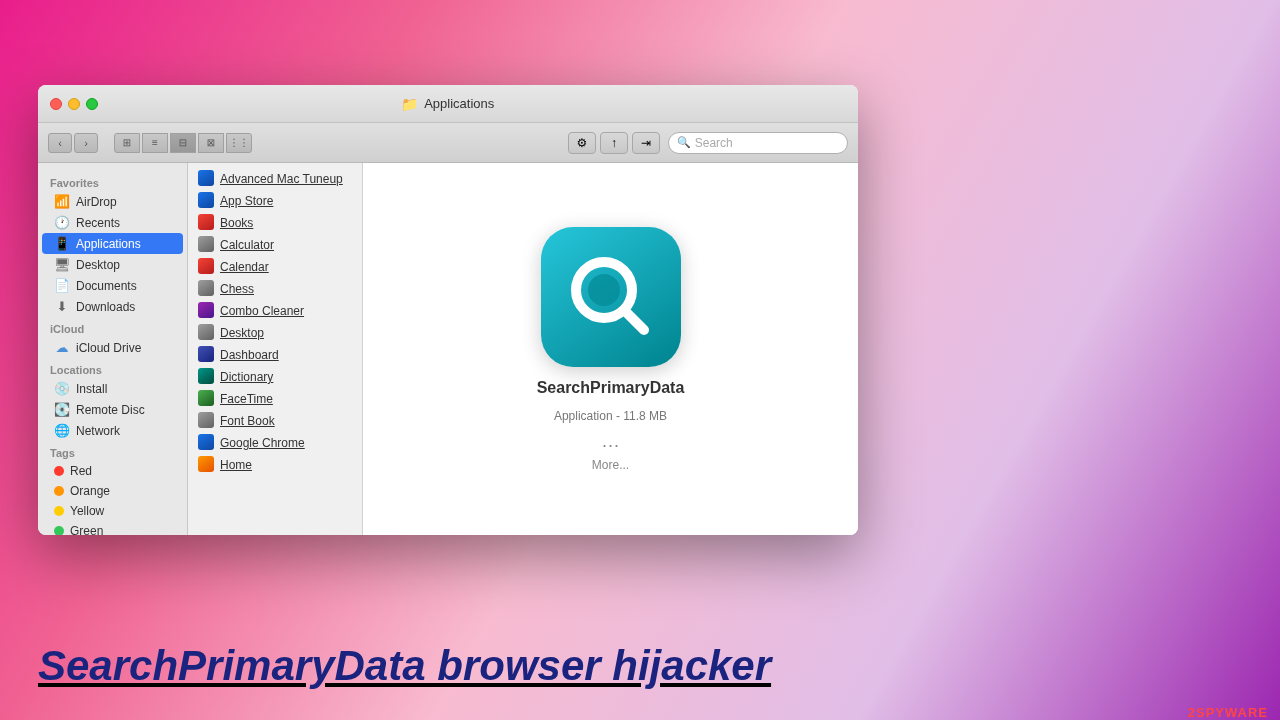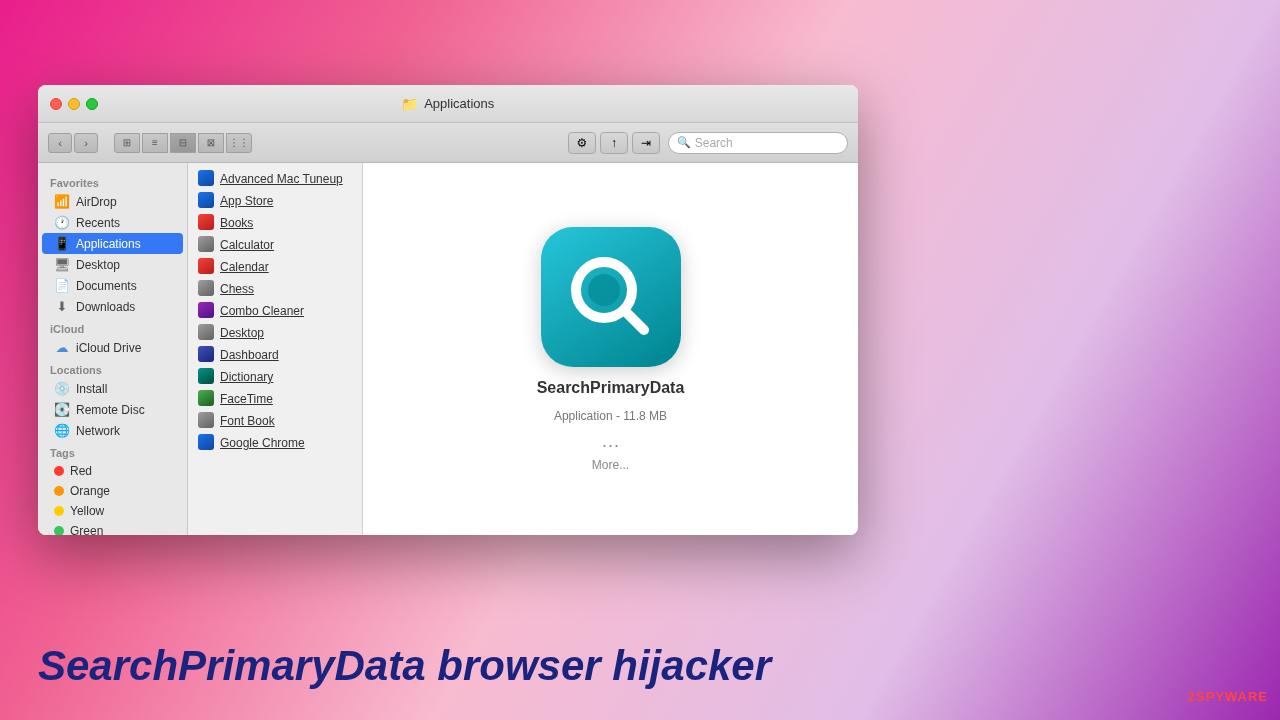--- a/index.html
+++ b/index.html
@@ -302,33 +302,34 @@
       font-size: 12px;
       color: #888;
     }
 
     
     .headline {
       position: absolute;
       bottom: 30px;
       left: 38px;
       z-index: 5;
+      text-decoration: underline;
     }
     .headline-text {
       font-size: 42px;
       font-weight: 800;
       color: #1a237e;
       text-shadow: none;
       font-style: italic;
     }
 
     
     .watermark {
       position: absolute;
-      bottom: 16px;
+      bottom: 0;
       right: 12px;
       z-index: 15;
       font-size: 13px;
       font-weight: 700;
       color: white;
       letter-spacing: 1px;
     }
     .watermark span {
       color: #ff4444;
     }
@@ -505,20 +506,24 @@
         <span>FaceTime</span>
       </div>
       <div class="file-item">
         <div class="file-icon icon-gray"></div>
         <span>Font Book</span>
       </div>
       <div class="file-item">
         <div class="file-icon icon-blue"></div>
         <span>Google Chrome</span>
       </div>
+      <div class="file-item">
+        <div class="file-icon icon-orange"></div>
+        <span>Home</span>
+      </div>
 
     </div>
 
     <div class="preview-panel">
       <div class="app-icon-large">
         <svg width="90" height="90" viewBox="0 0 90 90">
 
           <circle cx="38" cy="38" r="28" fill="none" stroke="white" stroke-width="10"></circle>
 
           <circle cx="38" cy="38" r="16" fill="rgba(0,131,143,0.6)"></circle>

